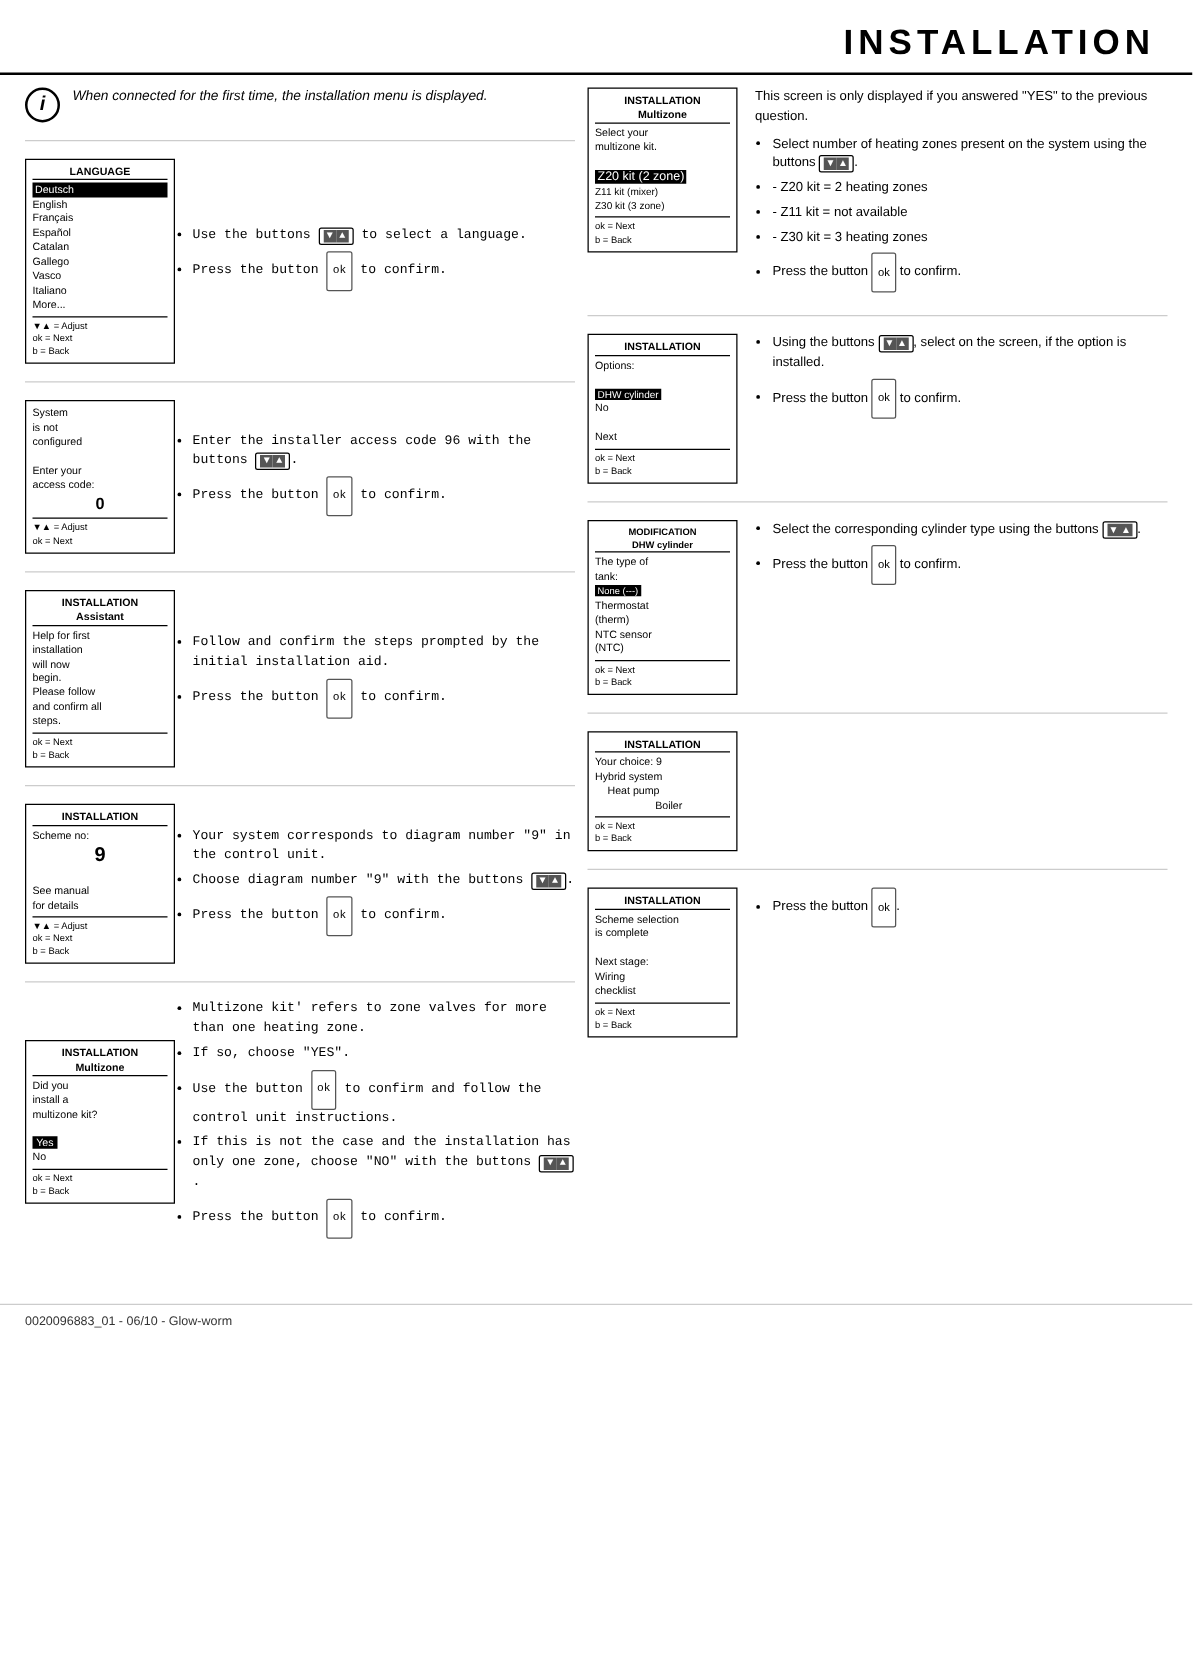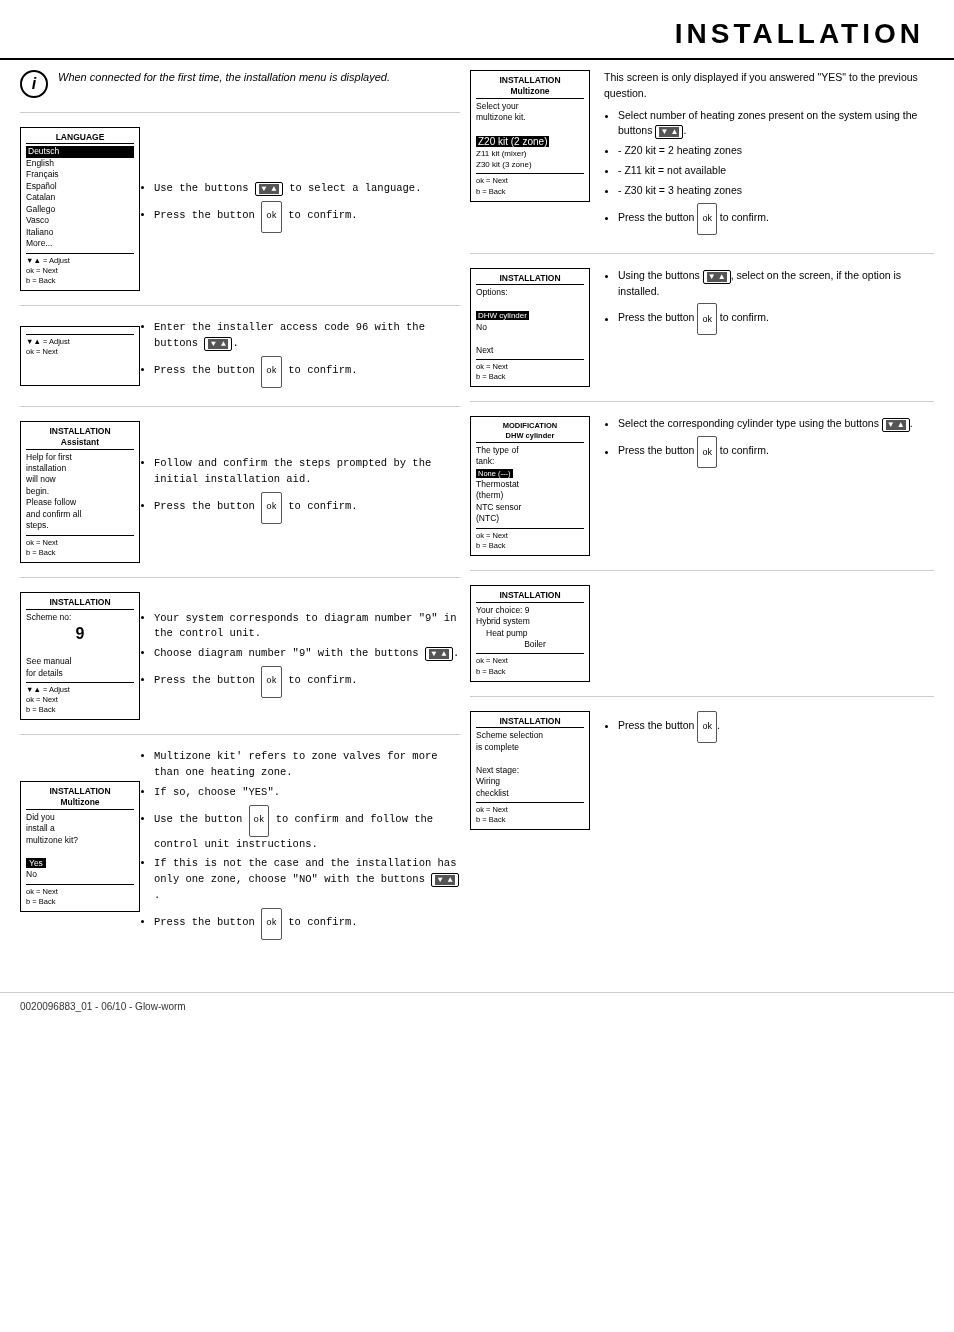--- a/index.html
+++ b/index.html
@@ -223,20 +223,29 @@
                 <span class="btn-down">▼</span>
                 <span class="btn-up">▲</span>
               </span> to select a language.</li>
           <li>Press the button <span class="btn-ok">ok</span> to confirm.</li>
         </ul>
       </div>
     </div>
 
     <div class="step-row">
       <div class="screen-box">
+        <div>
+          <div>System</div>
+          <div>is not</div>
+          <div>configured</div>
+          <div>&nbsp;</div>
+          <div>Enter your</div>
+          <div>access code:</div>
+          <div style="font-size:13px;font-weight:bold;text-align:center;">0</div>
+        </div>
         <div class="screen-footer">
           <div>▼▲ = Adjust</div>
           <div>ok = Next</div>
         </div>
       </div>
       <div class="step-instructions">
         <ul>
           <li>Enter the installer access code 96 with the buttons <span class="btn-inline">
                 <span class="btn-down">▼</span>
                 <span class="btn-up">▲</span>

